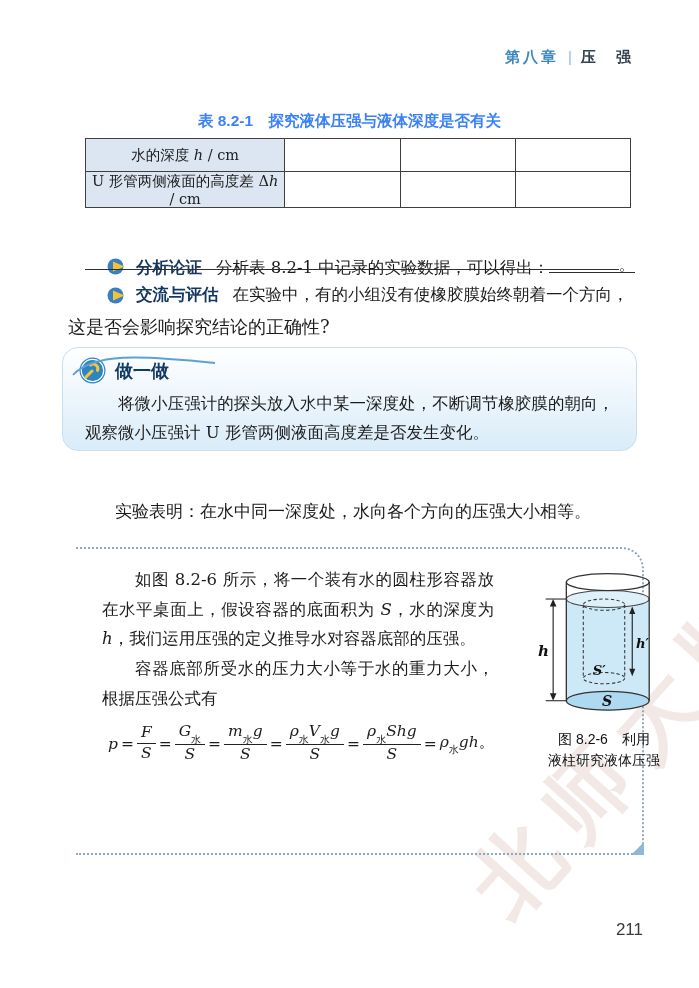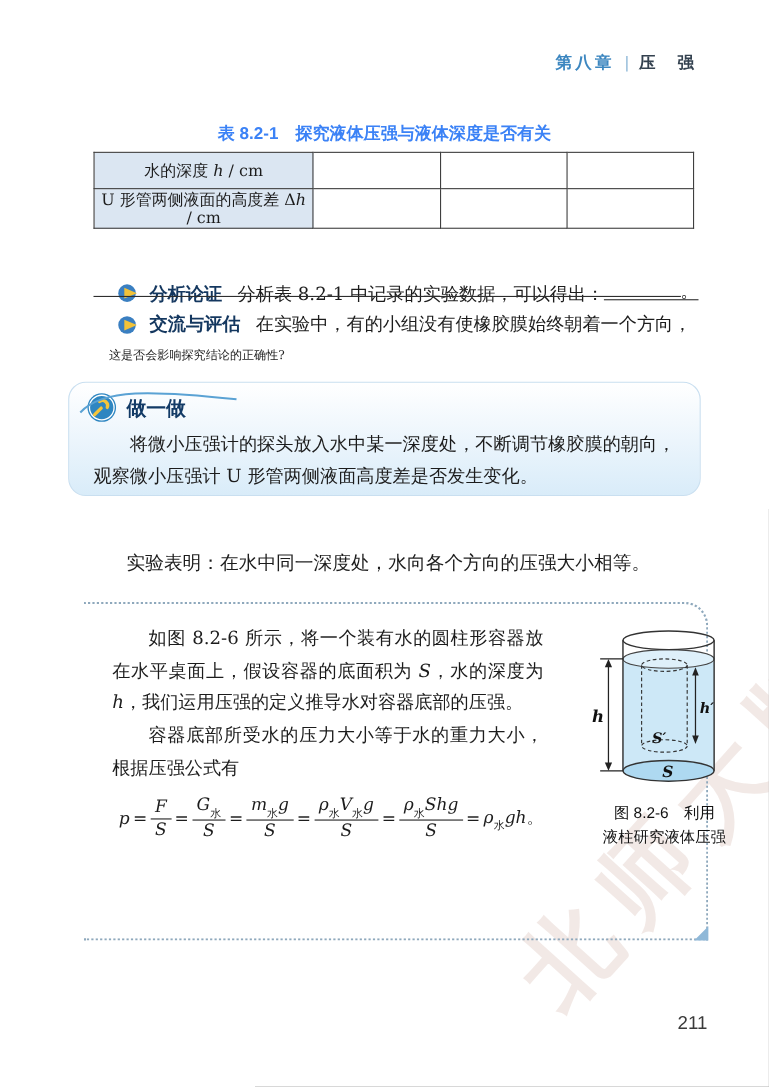--- a/index.html
+++ b/index.html
@@ -23,21 +23,21 @@
   table.data td.lab{background:#dbe6f2; width:196px; padding:0 4px;}
   table.data td.cell{width:116px;}
   .ivar{font-style:italic; font-family:"DejaVu Serif",serif;}
 
   
   .row-flex{position:absolute; left:85px; right:64px; display:flex; align-items:baseline; font-size:16.5px;}
   .arrow-ic{width:22px; height:17px; flex:0 0 auto; align-self:center; margin-right:7px;}
   .sec-head{font-family:"Liberation Sans",sans-serif; font-weight:bold; color:#14375f; font-size:16.5px;
     margin-right:14px; white-space:nowrap;}
   .fill-line{flex:1 1 auto; border-bottom:1.2px solid #2e2e2e; height:1em;}
-  .plain-line{position:absolute; left:99px; right:64px; font-size:11px;}
+  .plain-line{position:absolute; left:68px; right:64px; font-size:18px;}
 
   
   .do-box{position:absolute; top:347px; left:62px; width:575px; height:104px; border-radius:16px;
     background:linear-gradient(180deg,#ffffff 0%,#f2f8fd 35%,#d9ecf9 100%);
     border:1px solid #c9dff0; box-sizing:border-box;}
   .do-swoosh{position:absolute; top:3px; left:6px;}
   .do-head{display:flex; align-items:center; padding:9px 0 0 16px;}
   .do-ic{width:27px; height:27px; margin-right:9px;}
   .do-title{font-family:"Liberation Sans",sans-serif; font-weight:bold; font-size:18px; color:#123a66;}
   .do-body{padding:5px 22px 0 22px; font-size:16.5px; line-height:1.78; text-indent:2em; text-align:justify;}

